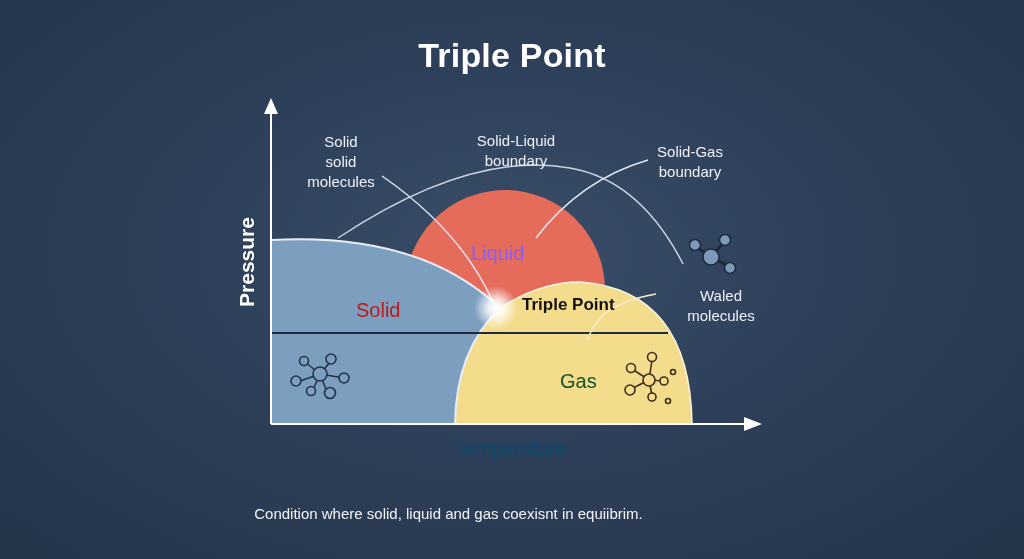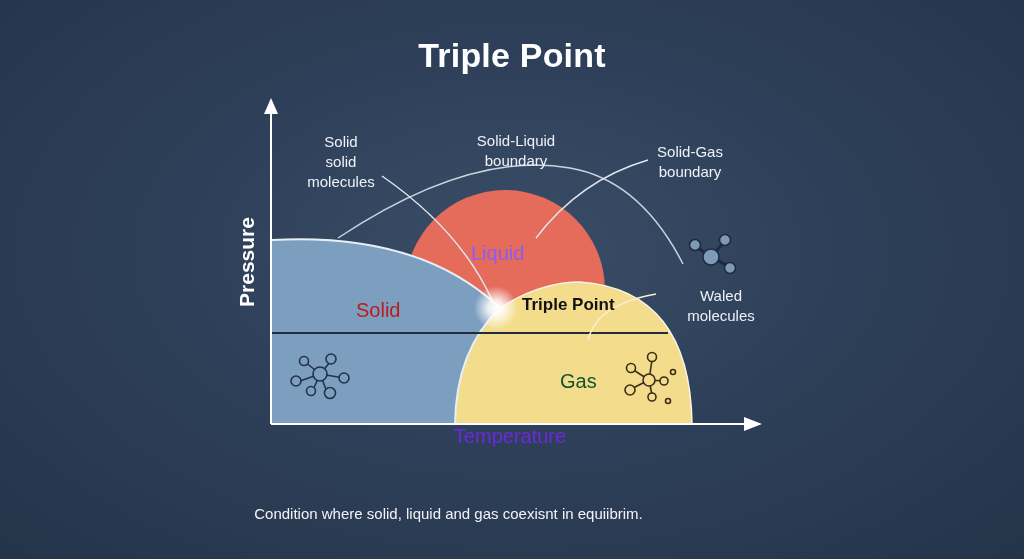--- a/index.html
+++ b/index.html
@@ -21,22 +21,22 @@
     }
     svg.diagram { position: absolute; left: 0; top: 0; }
     .lbl { position: absolute; text-align: center; font-size: 15px; color: #eef2f7; line-height: 20px; }
     .region { position: absolute; font-size: 20px; }
     .ylabel {
       position: absolute; left: 197px; top: 250px; width: 100px; text-align: center;
       font-size: 21px; font-weight: bold; color: #fff;
       transform: rotate(-90deg); transform-origin: 50% 50%;
     }
     .xlabel {
-      position: absolute; left: 430px; width: 160px; top: 425px; text-align: center;
-      font-size: 20px; color: #6d28d9;
+      position: absolute; left: 430px; width: 160px; top: 437px; text-align: center;
+      font-size: 20px; color: #0c4a6e;
     }
   </style>
 </head>
 <body>
 
 <div class="title">Triple Point</div>
 
 <svg class="diagram" width="1024" height="559" viewBox="0 0 1024 559">
   <defs>
     <radialGradient id="glow" cx="50%" cy="50%" r="50%">

